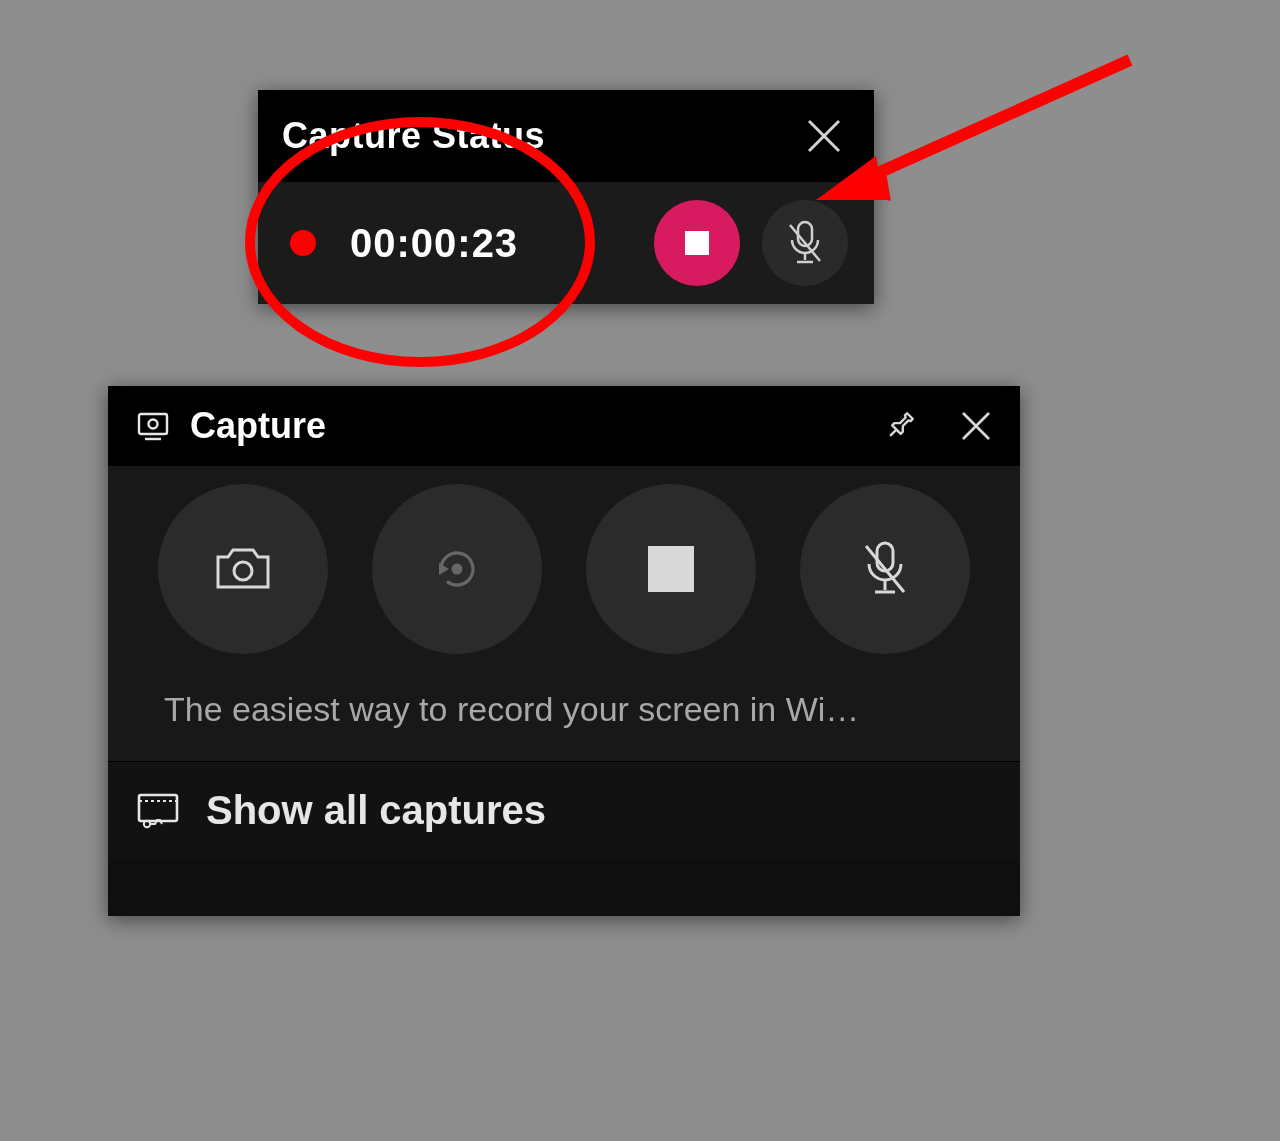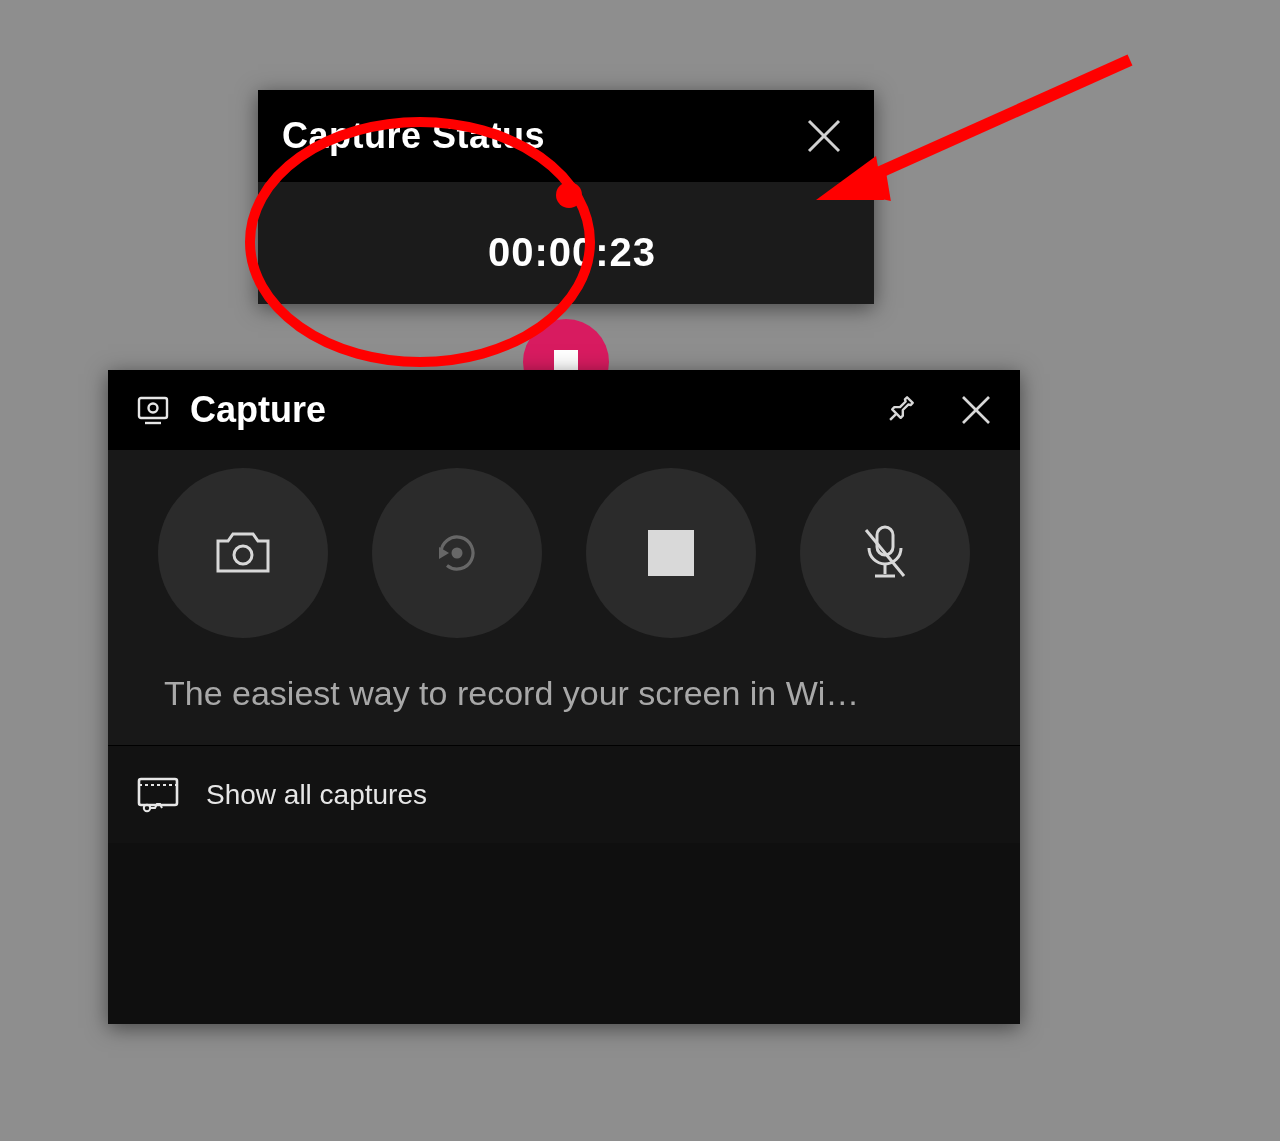--- a/index.html
+++ b/index.html
@@ -11,51 +11,51 @@
     position:absolute;left:258px;top:90px;width:616px;height:214px;
     background:#0f0f0f;box-shadow:0 4px 20px rgba(0,0,0,.5);
   }
   .status-header{
     height:92px;display:flex;align-items:center;justify-content:space-between;
     padding:0 20px 0 24px;background:#000;
   }
   .status-title{color:#fff;font-size:36px;font-weight:600;letter-spacing:.5px;}
   .status-close{width:60px;height:60px;display:flex;align-items:center;justify-content:center;cursor:pointer;}
   .status-body{
-    height:122px;background:#1b1b1b;display:flex;align-items:center;gap:22px;padding:0 26px;flex-direction:column;
+    height:122px;background:#1b1b1b;display:flex;align-items:center;gap:22px;padding:0 26px;
   }
   .rec-dot{width:26px;height:26px;border-radius:50%;background:#ff0000;flex-shrink:0;margin-left:6px;}
   .rec-time{color:#fff;font-size:40px;font-weight:700;letter-spacing:1px;flex-shrink:0;margin-left:12px;}
   .spacer{flex:1;}
   .btn-circle{width:86px;height:86px;border-radius:50%;display:flex;align-items:center;justify-content:center;cursor:pointer;flex-shrink:0;}
   .btn-stop-small{background:#d81b60;}
   .btn-stop-small .sq{width:24px;height:24px;background:#fff;}
   .btn-mic-small{background:#2a2a2a;}
 
   
   .capture-panel{
-    position:absolute;left:108px;top:370px;width:912px;height:654px;
+    position:absolute;left:108px;top:386px;width:912px;height:530px;
     background:#0f0f0f;box-shadow:0 4px 20px rgba(0,0,0,.5);
   }
   .capture-header{
     height:80px;background:#000;display:flex;align-items:center;padding:0 16px 0 28px;gap:20px;
   }
   .capture-title{color:#fff;font-size:36px;font-weight:600;flex:1;}
   .hdr-btn{width:56px;height:56px;display:flex;align-items:center;justify-content:center;cursor:pointer;}
   .capture-body{background:#181818;padding:14px 46px 8px;}
   .circles{display:flex;justify-content:space-between;padding:4px 4px 30px;}
   .big-circle{width:170px;height:170px;border-radius:50%;background:#2b2b2b;display:flex;align-items:center;justify-content:center;cursor:pointer;}
   .big-circle.dim svg{opacity:.35;}
   .big-circle.stop .sq{width:46px;height:46px;background:#d9d9d9;}
   .hint{color:#a8a8a8;font-size:34px;padding:6px 10px 24px;white-space:nowrap;overflow:hidden;text-overflow:ellipsis;}
   .show-all{
     height:98px;background:#121212;border-top:1px solid #000;display:flex;align-items:center;gap:26px;
     padding:0 28px;cursor:pointer;
   }
-  .show-all-text{color:#e6e6e6;font-size:28px;font-weight:400;text-align:right;}
+  .show-all-text{color:#e6e6e6;font-size:40px;font-weight:700;text-align:right;}
 
   
   .annot{position:absolute;left:0;top:0;pointer-events:none;}
 </style>
 </head>
 <body>
 
 <div class="status-panel">
   <div class="status-header">
     <div class="status-title">Capture Status</div>

